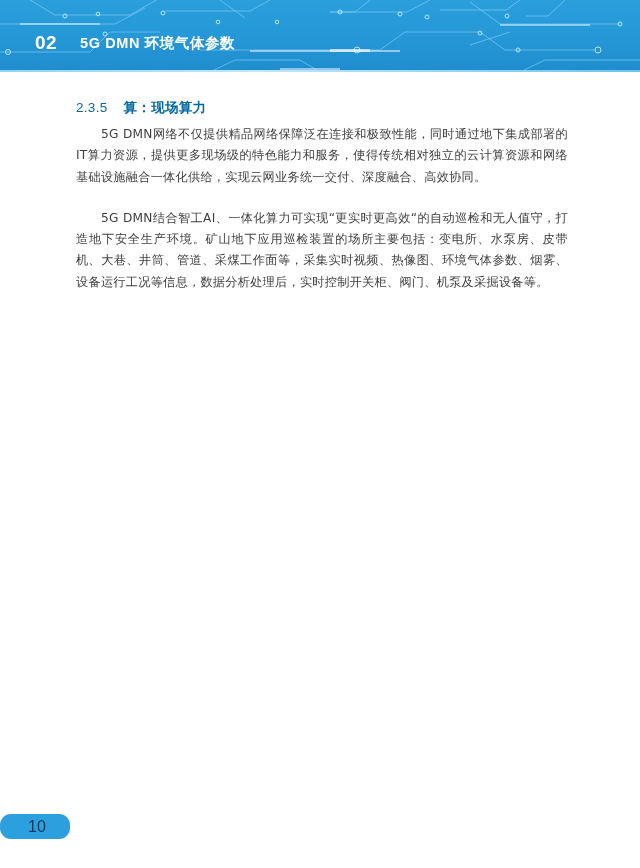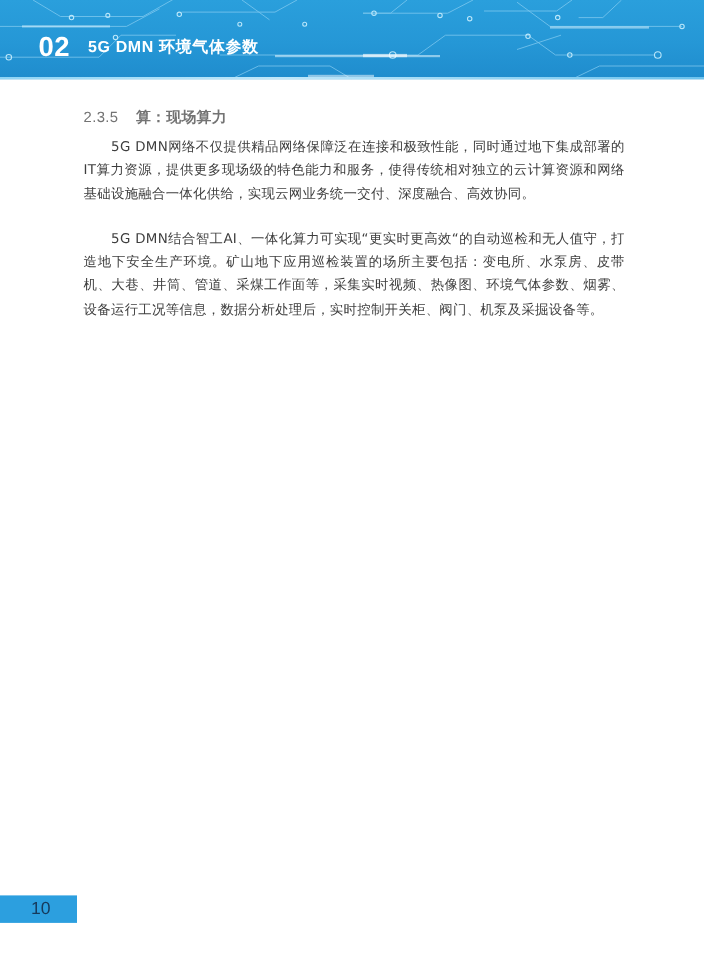--- a/index.html
+++ b/index.html
@@ -32,21 +32,21 @@
       left: 0; top: 70px;
       width: 640px; height: 3px;
       background: linear-gradient(90deg, #8ed4f5, #bfe7fa 40%, #6cc3ee);
     }
     .chapter-num {
       position: absolute;
       left: 35px;
       top: 31px;
       font-family: "Liberation Sans", sans-serif;
       font-weight: bold;
-      font-size: 25px;
+      font-size: 19px;
       color: #ffffff;
       letter-spacing: 0.5px;
       line-height: 24px;
     }
     .chapter-title {
       position: absolute;
       left: 80px;
       top: 34px;
       font-family: "Liberation Sans", "DejaVu Sans", sans-serif;
       font-weight: bold;
@@ -65,21 +65,21 @@
       line-height: 21.3px;
       letter-spacing: 0.25px;
     }
     .content p {
       margin: 0;
       text-align: justify;
     }
     .p-indent { text-indent: 25px; }
     .section-heading {
       margin: 14px 0 6px 0;
-      color: #737373;
+      color: #0369a1;
       font-size: 13.5px;
       line-height: 20px;
       font-weight: normal;
       letter-spacing: 0.3px;
     }
     .section-heading .num {
       font-family: "Liberation Sans", sans-serif;
       margin-right: 16px;
     }
     .section-heading .title {
@@ -93,20 +93,21 @@
       width: 70px;
       height: 25px;
       background: #2c9fdf;
       color: #163a5c;
       font-family: "Liberation Sans", sans-serif;
       font-size: 16px;
       line-height: 25px;
       text-align: center;
       box-sizing: border-box;
       padding-left: 4px;
+      border-radius: 11px;
     }
   </style>
 </head>
 <body>
 
 <div class="banner">
   <svg class="circuit" viewBox="0 0 640 72" xmlns="http://www.w3.org/2000/svg">
     <g fill="none" stroke="#8fd2f4" stroke-width="0.8" opacity="0.75">
       <polyline points="30,0 55,15 130,15 160,-2"></polyline>
       <polyline points="0,24 115,24 145,8"></polyline>

